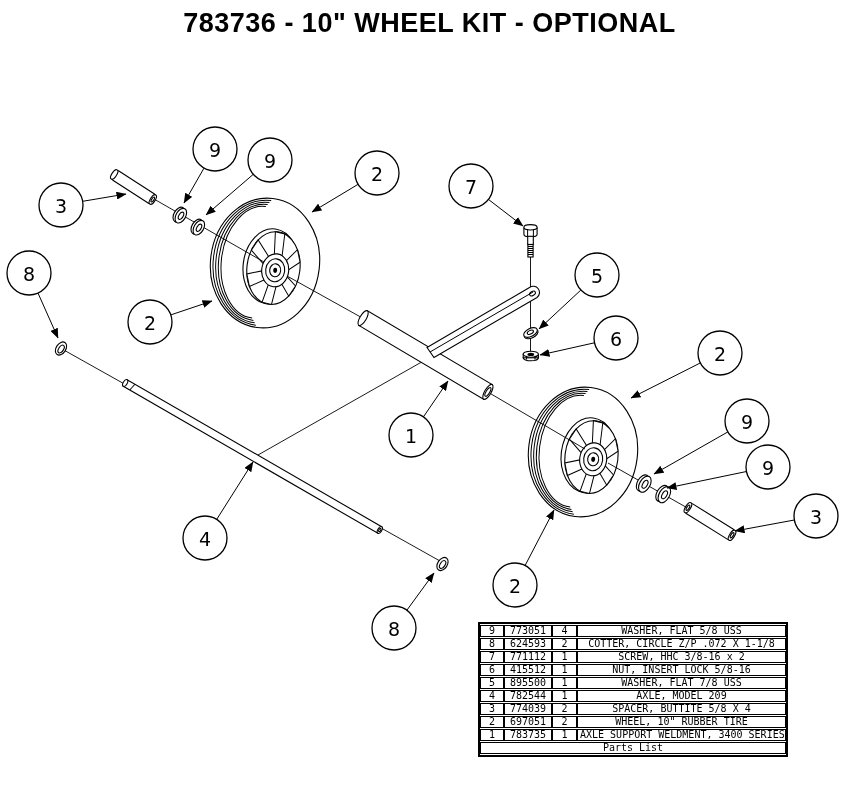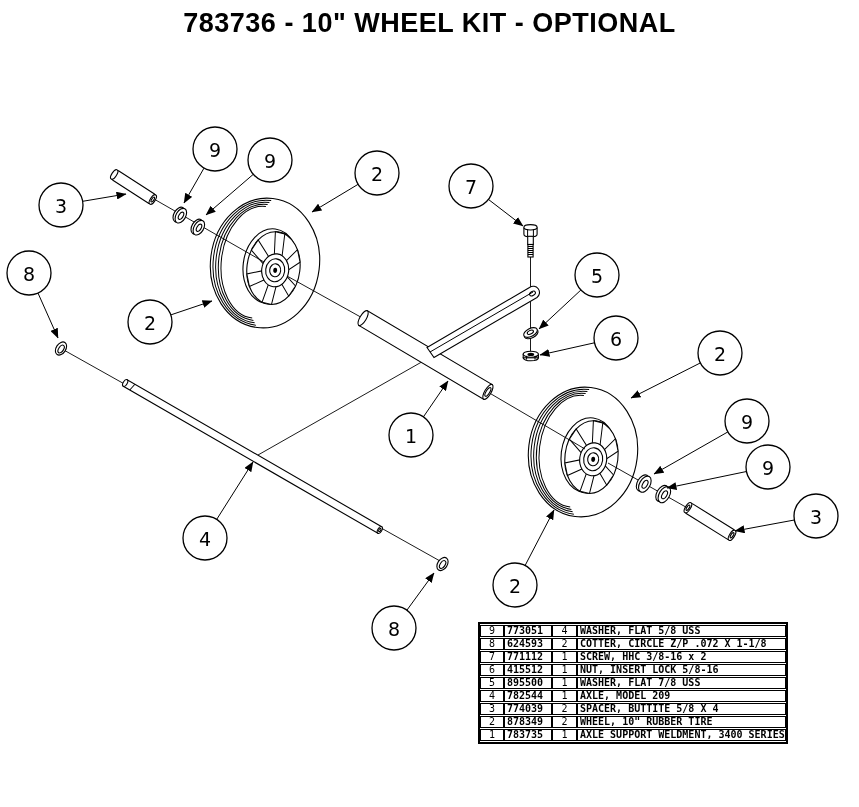--- a/index.html
+++ b/index.html
@@ -19,21 +19,21 @@
   .balloon-circle{fill:#fff;stroke:#000;stroke-width:1.3;}
   .balloon-num{font-family:"DejaVu Sans",sans-serif;font-size:19px;fill:#000;
     text-anchor:middle;dominant-baseline:central;}
   
   .plist{position:absolute;left:478px;top:622px;width:306px;background:#fff;
     border-collapse:separate;border-spacing:0 1px;border:2px solid #000;
     table-layout:fixed;font-family:"DejaVu Sans Mono",monospace;font-size:10px;color:#000;}
   .plist td,.plist th{border:1px solid #000;height:10px;line-height:10px;
     padding:0 2px;white-space:nowrap;overflow:hidden;font-weight:normal;}
   .plist .c{text-align:center;padding:0;}
-  .plist .l{text-align:left;font-weight:bold;}
+  .plist .l{text-align:center;}
   .plist .caption-cell{text-align:center;}
 </style>
 </head>
 <body>
 
 <div class="sheet">
 
   <div class="page-title">783736 - 10" WHEEL KIT - OPTIONAL</div>
 
   <svg id="diagram-svg" width="859" height="807" viewBox="0 0 859 807">
@@ -326,26 +326,29 @@
           <td class="l">AXLE, MODEL 209</td>
         </tr>
         <tr>
           <td class="c">3</td>
           <td class="l">774039</td>
           <td class="c">2</td>
           <td class="l">SPACER, BUTTITE 5/8 X 4</td>
         </tr>
         <tr>
           <td class="c">2</td>
-          <td class="l">878349</td>
+          <td class="l">697051</td>
           <td class="c">2</td>
           <td class="l">WHEEL, 10" RUBBER TIRE</td>
         </tr>
         <tr>
           <td class="c">1</td>
           <td class="l">783735</td>
           <td class="c">1</td>
           <td class="l">AXLE SUPPORT WELDMENT, 3400 SERIES</td>
         </tr>
+        <tr>
+          <td colspan="4" class="caption-cell">Parts List</td>
+        </tr>
       </tbody>
   </table>
 
 </div>
 
 </body></html>

